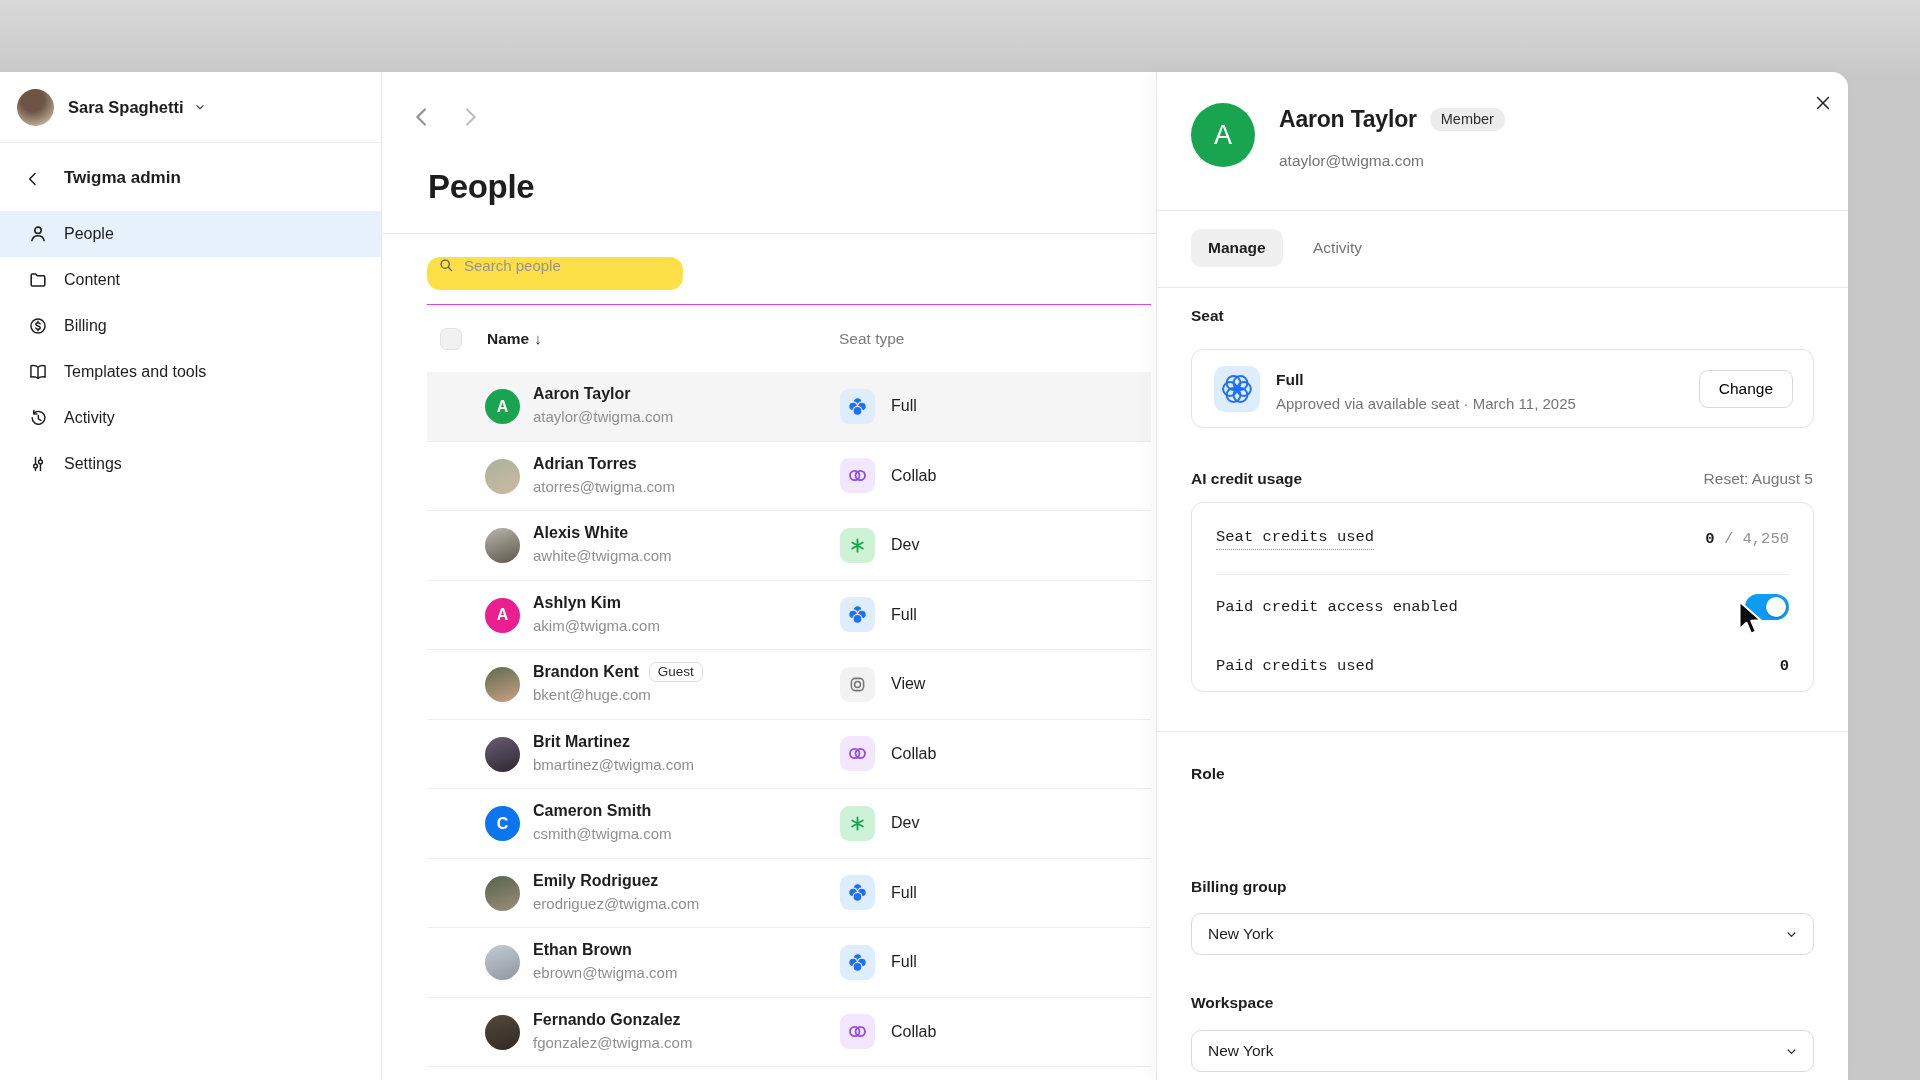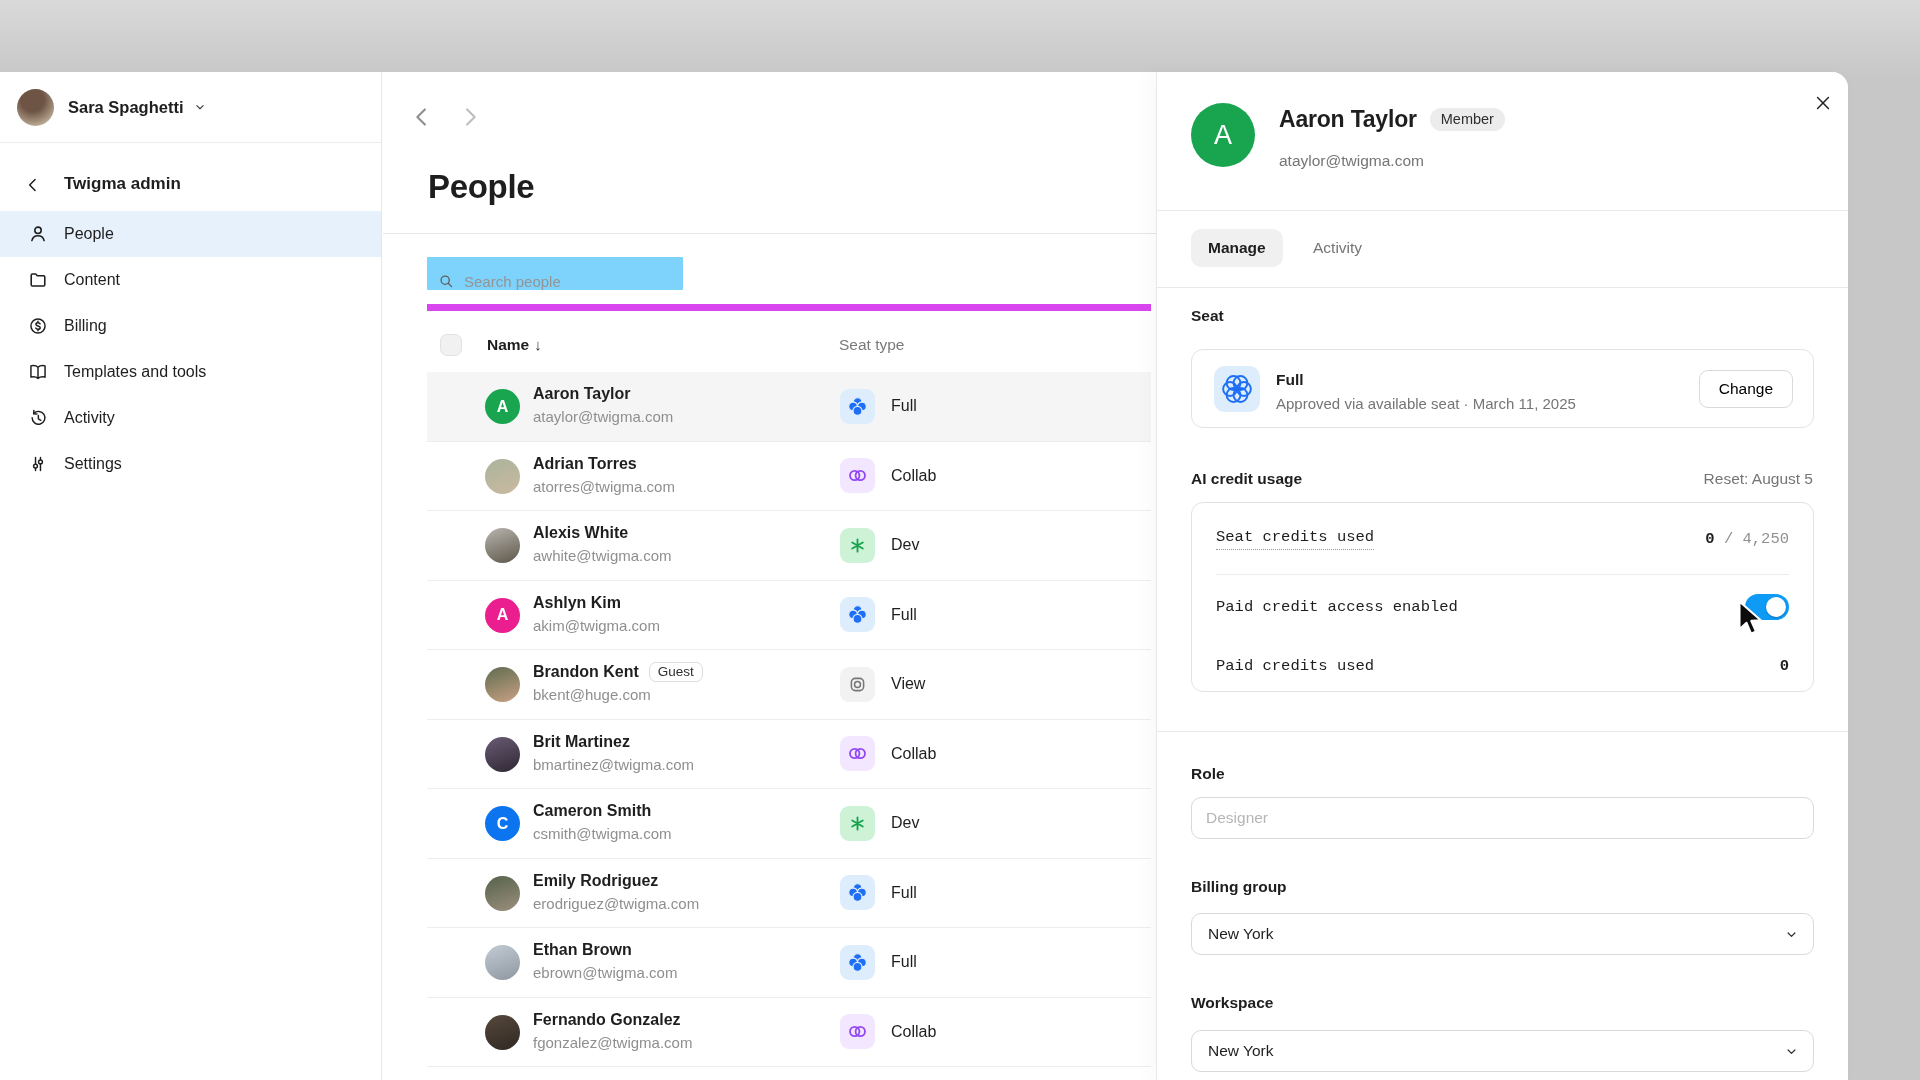--- a/index.html
+++ b/index.html
@@ -11,45 +11,45 @@
 
   
   .sidebar { position:absolute; left:0; top:0; width:382px; height:100%;
     border-right:1px solid #e7e7e7; background:#fff; }
   .user-row { position:absolute; top:0; left:0; right:0; height:71px;
     border-bottom:1px solid #ececec; display:flex; align-items:center; padding-left:17px; }
   .user-avatar { width:37px; height:37px; border-radius:50%;
     background:radial-gradient(circle at 42% 30%, #6d5445 0 34%, #9a8672 60%, #e9ddc1 100%); }
   .user-name { margin-left:14px; font-size:16.5px; font-weight:700; }
   .user-chev { margin-left:9px; width:14px; height:14px; color:#444; }
-  .nav-back { position:absolute; top:98px; left:0; right:0; height:30px; }
+  .nav-back { position:absolute; top:92px; left:0; right:0; height:30px; }
   .nav-back .bicon { position:absolute; left:23px; top:5px; width:20px; height:20px; color:#1e1e1e; }
   .nav-back-label { position:absolute; left:64px; top:4px; font-size:17px; font-weight:700; }
   .nav { position:absolute; top:139px; left:0; right:0; }
   .nav-item { height:46px; display:flex; align-items:center; padding-left:27px;
     font-size:16px; cursor:default; }
   .nav-item.active { background:#e7f1fb; }
   .nicon { width:22px; height:22px; margin-right:15px; color:#1e1e1e; flex:none; }
   svg { display:block; width:100%; height:100%; }
 
   
   .main { position:absolute; left:383px; top:0; width:773px; height:100%; background:#fff; }
   .arrow-btn { position:absolute; top:31px; width:28px; height:28px; }
   .arrow-back { left:25px; color:#8f8f8f; }
   .arrow-fwd  { left:73px; color:#bdbdbd; }
   .page-title { position:absolute; left:45px; top:96px; font-size:33px; font-weight:700; letter-spacing:-0.3px; }
   .main-divider { position:absolute; left:0; right:0; top:161px; height:1px; background:#e7e7e7; }
   .search { position:absolute; left:44px; top:185px; width:256px; height:33px;
-    background:#7dd3fc; border-radius:1px; display:flex; align-items:flex-end; padding:0 11px; }
+    background:#fde047; border-radius:13px; display:flex; align-items:flex-start; padding:0 11px; }
   .search .sicon { width:17px; height:17px; color:#5f5f5f; flex:none; }
   .search input { border:none; outline:none; background:transparent; margin-left:9px;
     font-size:15px; font-family:inherit; width:200px; color:#1e1e1e; }
   .search input::placeholder { color:#949494; }
   .table { position:absolute; left:44px; top:232px; width:724px; }
-  .thead { height:68px; border-top:7px solid #d946ef; position:relative; }
+  .thead { height:68px; border-top:1px solid #d946ef; position:relative; }
   .checkbox { position:absolute; left:13px; top:23px; width:22px; height:22px;
     background:#f1f1f1; border:1px solid #e2e2e2; border-radius:7px; }
   .th-name { position:absolute; left:60px; top:25px; font-size:15.5px; font-weight:700; }
   .th-sort { font-weight:400; color:#333; margin-left:5px; font-size:15px; }
   .th-seat { position:absolute; left:412px; top:25px; font-size:15.5px; color:#7a7a7a; }
   .row { height:69.5px; border-bottom:1px solid #ededed; position:relative; }
   .row.selected { background:#f5f5f5; }
   .row-avatar { position:absolute; left:58px; top:17px; width:35px; height:35px; border-radius:50%;
     display:flex; align-items:center; justify-content:center; color:#fff; font-size:16px; font-weight:700; }
   .row-name { position:absolute; left:106px; top:11px; font-size:16px; font-weight:600;
@@ -465,21 +465,20 @@
     </div>
     <div class="cursor">
       <svg viewBox="0 0 14 20">
           <path d="M1.2 0.8 L1.2 15.4 L4.9 12 L7.3 17.7 L9.9 16.6 L7.4 11 L12.4 10.7 Z" fill="#0b0b0b" stroke="#ffffff" stroke-width="1.1" stroke-linejoin="round"></path>
         </svg>
     </div>
 
     <div class="p-div" style="top:659px"></div>
 
     <div class="sec-label field-label-role">Role</div>
-    <input class="text-input input-role" placeholder="Designer" style="">
 
     <div class="sec-label field-label-bg">Billing group</div>
     <div class="select select-bg">
       <span>New York</span>
       <span class="chev">
           <svg viewBox="0 0 20 20" fill="none" stroke="currentColor" stroke-linecap="round" stroke-linejoin="round" stroke-width="1.7">
             <polyline points="5.5 8 10 12.5 14.5 8"></polyline>
           </svg>
         </span>
     </div>

